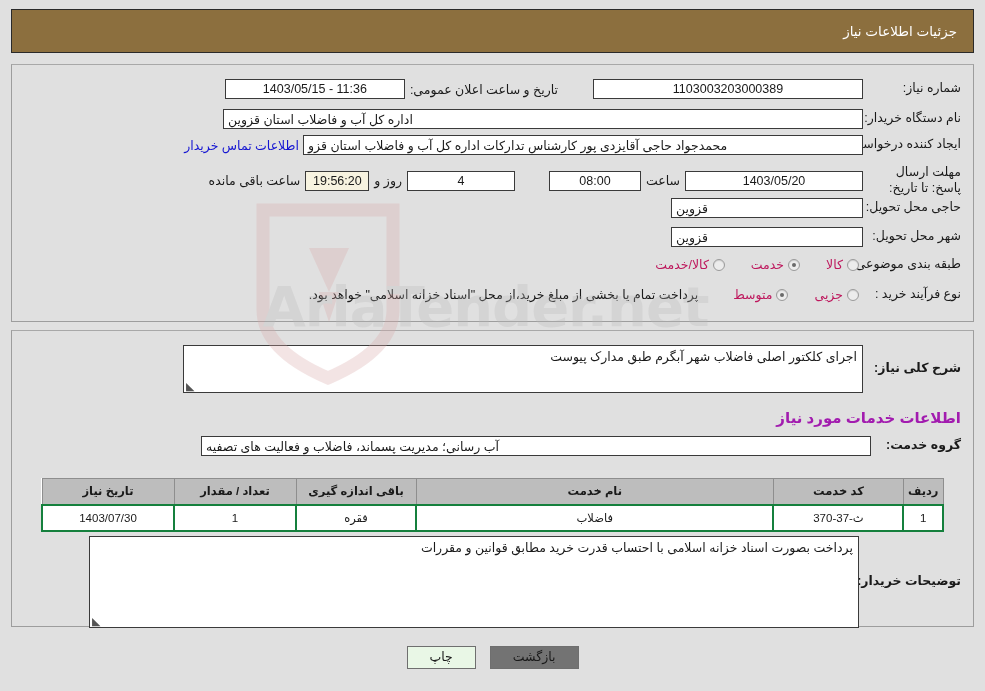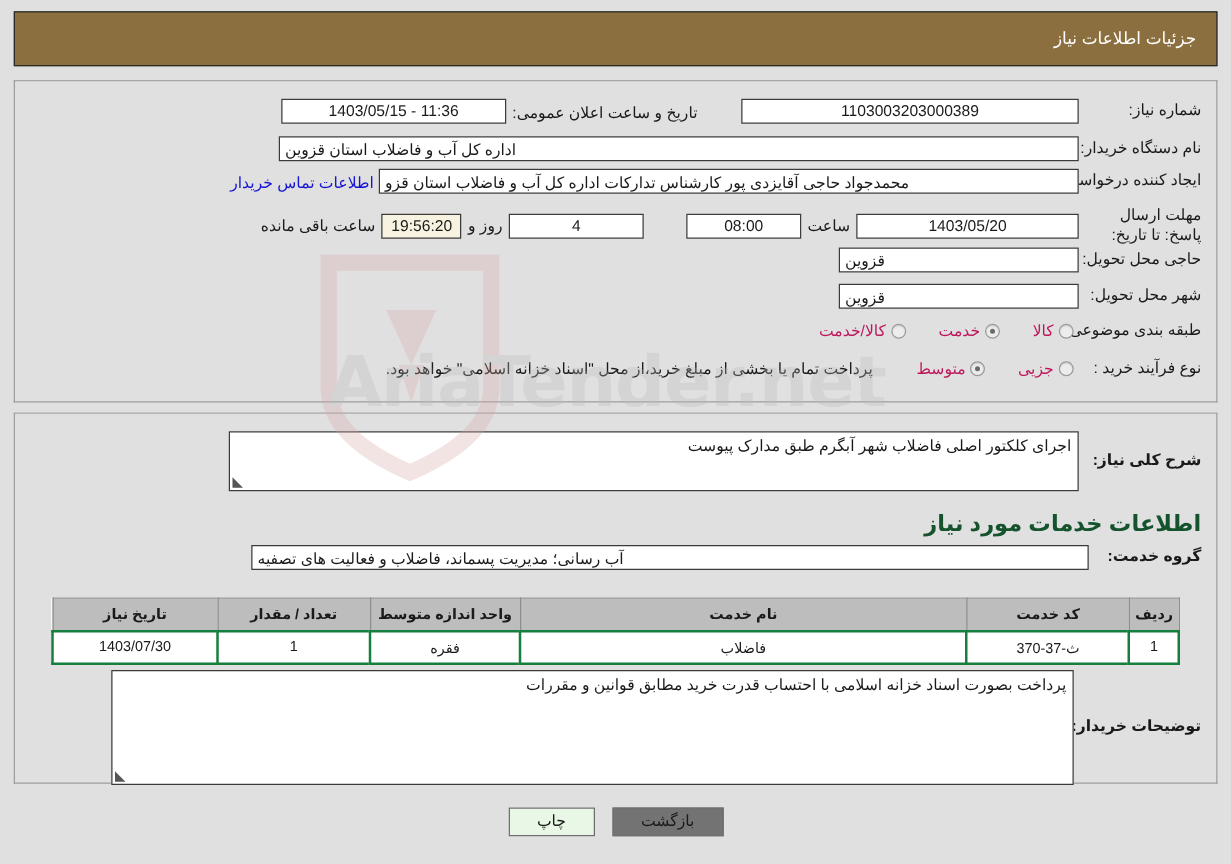--- a/index.html
+++ b/index.html
@@ -127,23 +127,23 @@
     width: 10px; height: 10px;
     color: #555;
     font-size: 11px;
     line-height: 10px;
     transform: scaleX(-1);
   }
 
   
   .section-head {
     position: absolute;
-    font-size: 18px;
+    font-size: 15px;
     font-weight: bold;
-    color: #14532d;
+    color: #a21caf;
   }
 
   
   #items-table {
     position: absolute;
     top: 478px; right: 41px;
     width: 903px;
     border-collapse: collapse;
     background: #ffffff;
     font-size: 11.5px;
@@ -329,21 +329,21 @@
     </div>
 
   </div>
 
   <table id="items-table">
     <thead>
       <tr>
         <th style="width:38px;">ردیف</th>
         <th style="width:130px;">کد خدمت</th>
         <th>نام خدمت</th>
-        <th style="width:120px;">واحد اندازه متوسط</th>
+        <th style="width:120px;">باقی اندازه گیری</th>
         <th style="width:122px;">تعداد / مقدار</th>
         <th style="width:132px;">تاریخ نیاز</th>
       </tr>
     </thead>
     <tbody>
       <tr>
         <td>1</td>
         <td>ث-37-370</td>
         <td>فاضلاب</td>
         <td>فقره</td>

